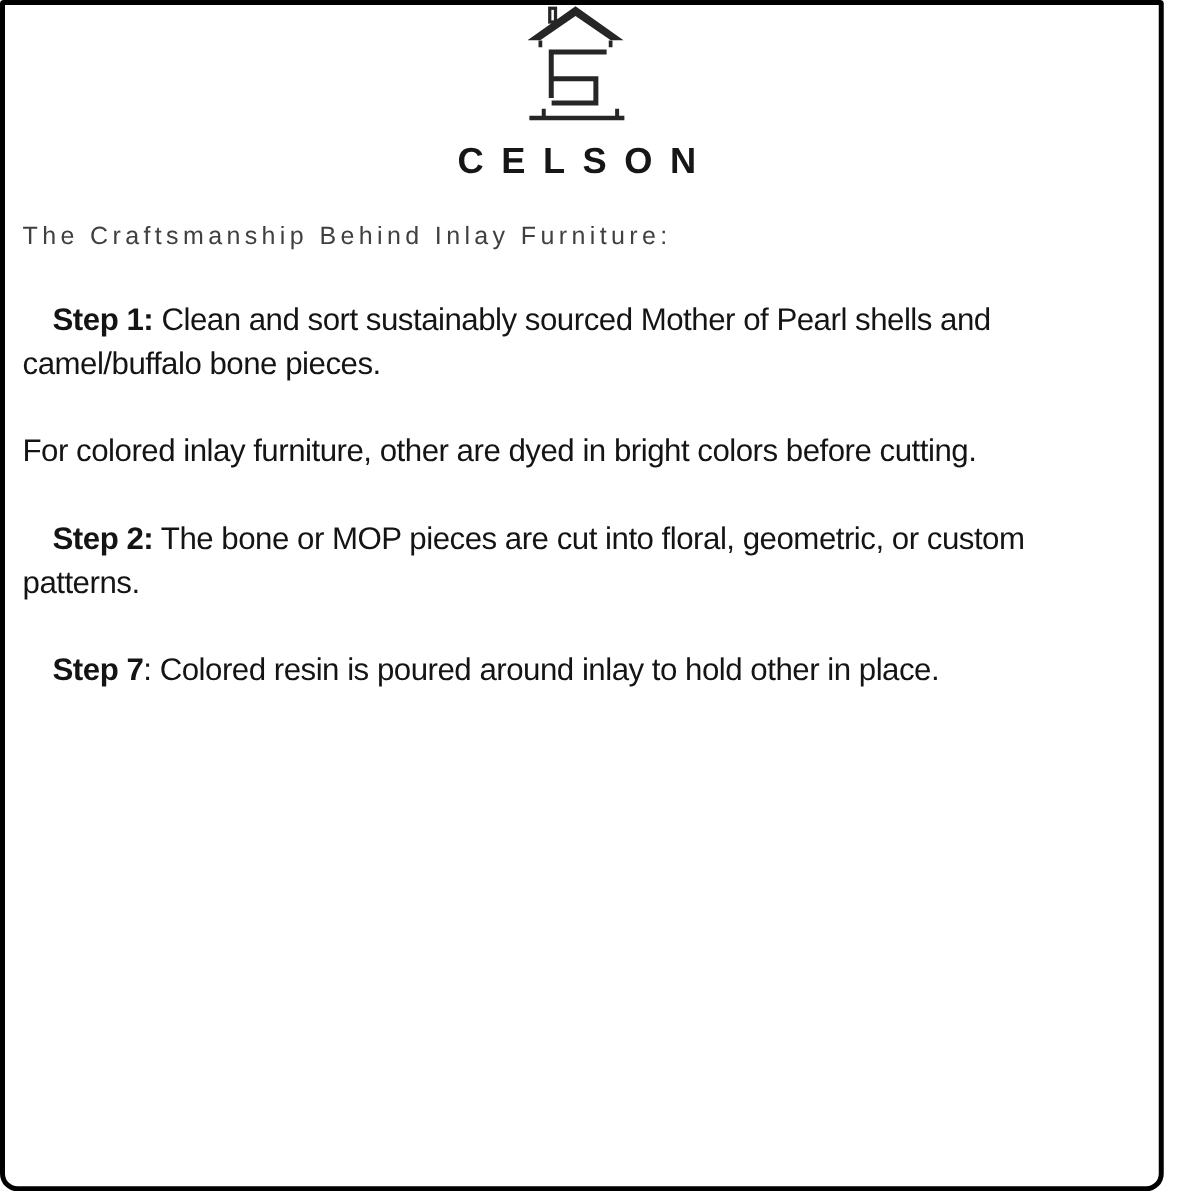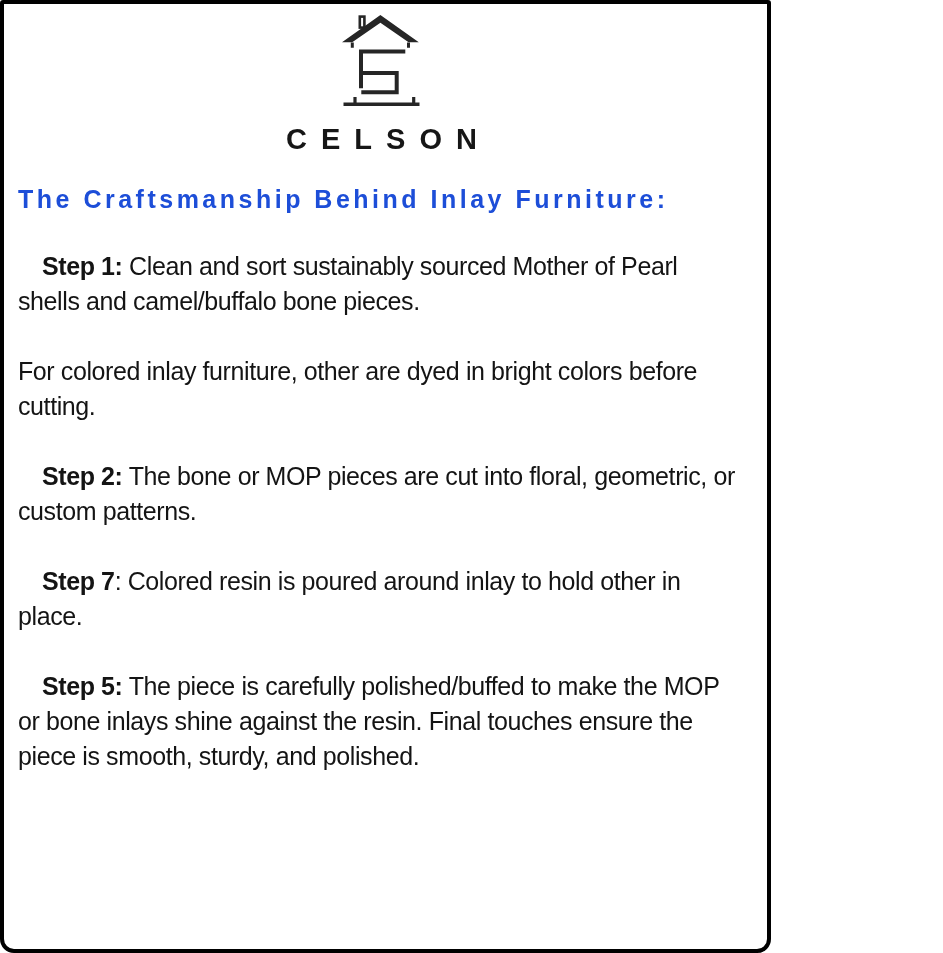--- a/index.html
+++ b/index.html
@@ -1,45 +1,45 @@
 <!DOCTYPE html>
 <html><head>
 <meta charset="utf-8">
 <style>
   html,body{margin:0;padding:0;background:#ffffff;}
   body{width:943px;height:953px;font-family:"Liberation Sans",sans-serif;}
   .page{
     box-sizing:border-box;
-    width:771px;height:953px;
+    width:931px;height:953px;
     background:#ffffff;
     border:4px solid #000000;
     border-radius:3px 3px 14px 14px;
-    padding:10px 22px 0 14px;
+    padding:0 22px 0 14px;
     color:#141414;
     overflow:hidden;
   }
   .brand-header{text-align:center;}
   .logo{display:block;margin:0 auto;}
   .brand-name{
     margin-top:14px;
     font-size:29px;
     line-height:34px;
     font-weight:bold;
     letter-spacing:14px;
     padding-left:14px; 
     color:#161616;
     text-align:center;
   }
   .page-title{
     margin:28px 0 0 0;
-    font-size:25px;
+    font-size:20px;
     line-height:30px;
-    font-weight:bold;
+    font-weight:normal;
     letter-spacing:3.5px;
-    color:#1d4ed8;
+    color:#404040;
   }
   .article-body{display:block;}
   .article-body p{
     margin:35px 0 0 0;
     font-size:25px;
     line-height:35px;
     letter-spacing:-0.4px;
     max-width:898px;
     color:#141414;
   }
@@ -76,16 +76,15 @@
 
     <p><strong>Step 1:</strong><span> Clean and sort sustainably sourced Mother of Pearl shells and camel/buffalo bone pieces.</span></p>
 
     <p><span>For colored inlay furniture, other are dyed in bright colors before cutting.</span></p>
 
     <p><strong>Step 2:</strong><span> The bone or MOP pieces are cut into floral, geometric, or custom patterns.</span></p>
 
 
     <p><strong>Step 7</strong><span>: Colored resin is poured around inlay to hold other in place.</span></p>
 
-    <p><strong>Step 5:</strong><span> The piece is carefully polished/buffed to make the MOP or bone inlays shine against the resin. Final touches ensure the piece is smooth, sturdy, and polished.</span></p>
   </main>
 
 </div>
 
 </body></html>

